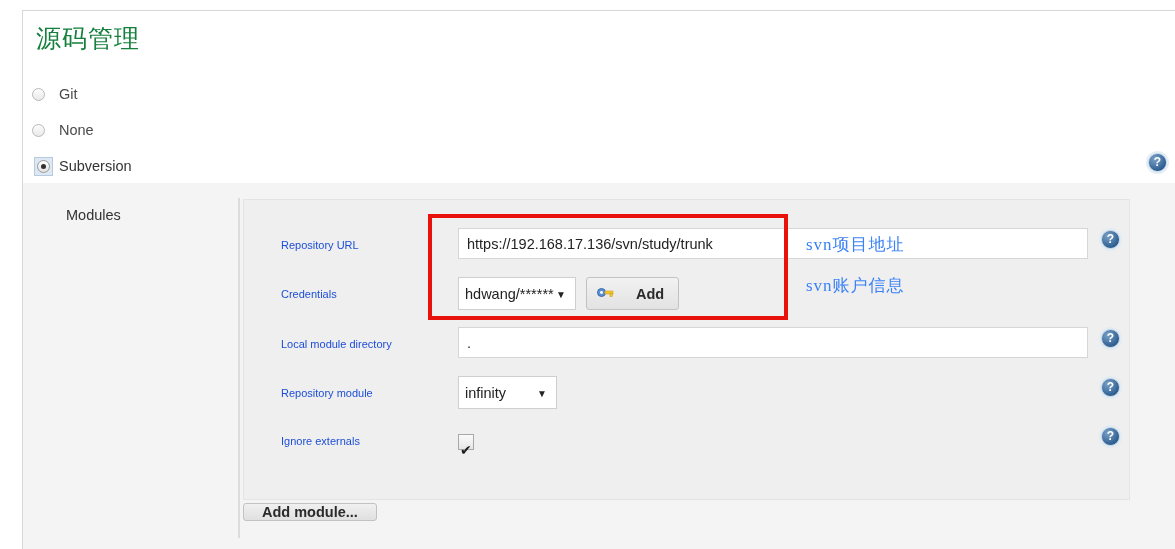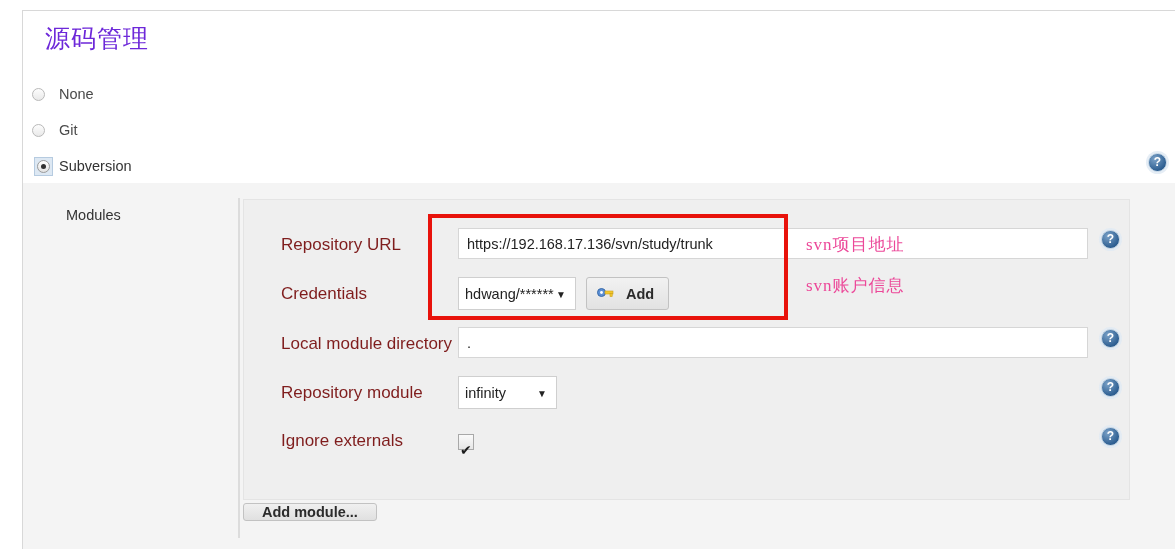--- a/index.html
+++ b/index.html
@@ -27,23 +27,22 @@
     position: absolute;
     left: 22px; top: 10px; width: 1px; height: 539px;
     background: #d8d8d8;
   }
 
   .page-title {
     position: absolute;
     left: 36px; top: 22px;
     font-family: "Liberation Serif", "DejaVu Serif", serif;
     font-size: 25px;
-    color: #6d28d9;
+    color: #15803d;
     letter-spacing: 1px;
-    margin-left: 9px;
   }
 
   
   .radio-group {
     position: absolute;
     left: 34px; top: 76px;
     width: 300px;
   }
   .radio-row {
     display: flex;
@@ -123,22 +122,22 @@
 
   .form-row {
     position: absolute;
     left: 0;
     width: 100%;
     height: 34px;
   }
   .form-label {
     position: absolute;
     left: 37px;
-    font-size: 17px;
-    color: #7f1d1d;
+    font-size: 11px;
+    color: #1d4ed8;
     line-height: 34px;
   }
   .field-area {
     position: absolute;
     left: 214px;
     top: 0;
   }
 
   input.txt {
     font-family: "Liberation Sans", "DejaVu Sans", sans-serif;
@@ -183,21 +182,21 @@
     font-size: 14.5px;
     font-weight: bold;
     color: #2b2b2b;
     background: linear-gradient(#f2f2f2, #e2e2e2);
     border: 1px solid #c2c2c2;
     border-radius: 3px;
     padding: 7px 12px;
     cursor: pointer;
     display: inline-flex;
     align-items: center;
-    gap: 12px;
+    gap: 22px;
   }
   .btn.add-cred {
     height: 33px;
     padding: 0 14px 0 10px;
     overflow: hidden;
   }
   .btn.add-module {
     position: absolute;
     left: 243px; top: 503px;
     padding: 0 18px;
@@ -247,21 +246,21 @@
     position: absolute;
     left: 428px; top: 214px;
     width: 360px; height: 106px;
     border: 4px solid #e8120b;
     pointer-events: none;
   }
   .annot {
     position: absolute;
     font-family: "Liberation Serif", "DejaVu Serif", serif;
     font-size: 17px;
-    color: #ec4899;
+    color: #3b82f6;
     letter-spacing: 1px;
     white-space: nowrap;
   }
   .annot-url { left: 806px; top: 233px; }
   .annot-cred { left: 806px; top: 274px; }
 
   .key-icon { flex: 0 0 auto; }
   .add-label {
     display: inline-block;
     max-width: 31px;
@@ -278,28 +277,28 @@
   <div class="left-rule"></div>
 
   <div class="page-title">源码管理</div>
 
   <div class="radio-group">
 
     <div class="radio-row dim">
       <span class="radio-wrap">
         <span class="radio"></span>
       </span>
-      <span class="radio-label">None</span>
+      <span class="radio-label">Git</span>
     </div>
 
     <div class="radio-row dim">
       <span class="radio-wrap">
         <span class="radio"></span>
       </span>
-      <span class="radio-label">Git</span>
+      <span class="radio-label">None</span>
     </div>
 
     <div class="radio-row">
       <span class="radio-wrap selected">
         <span class="radio"></span>
       </span>
       <span class="radio-label">Subversion</span>
     </div>
 
   </div>

